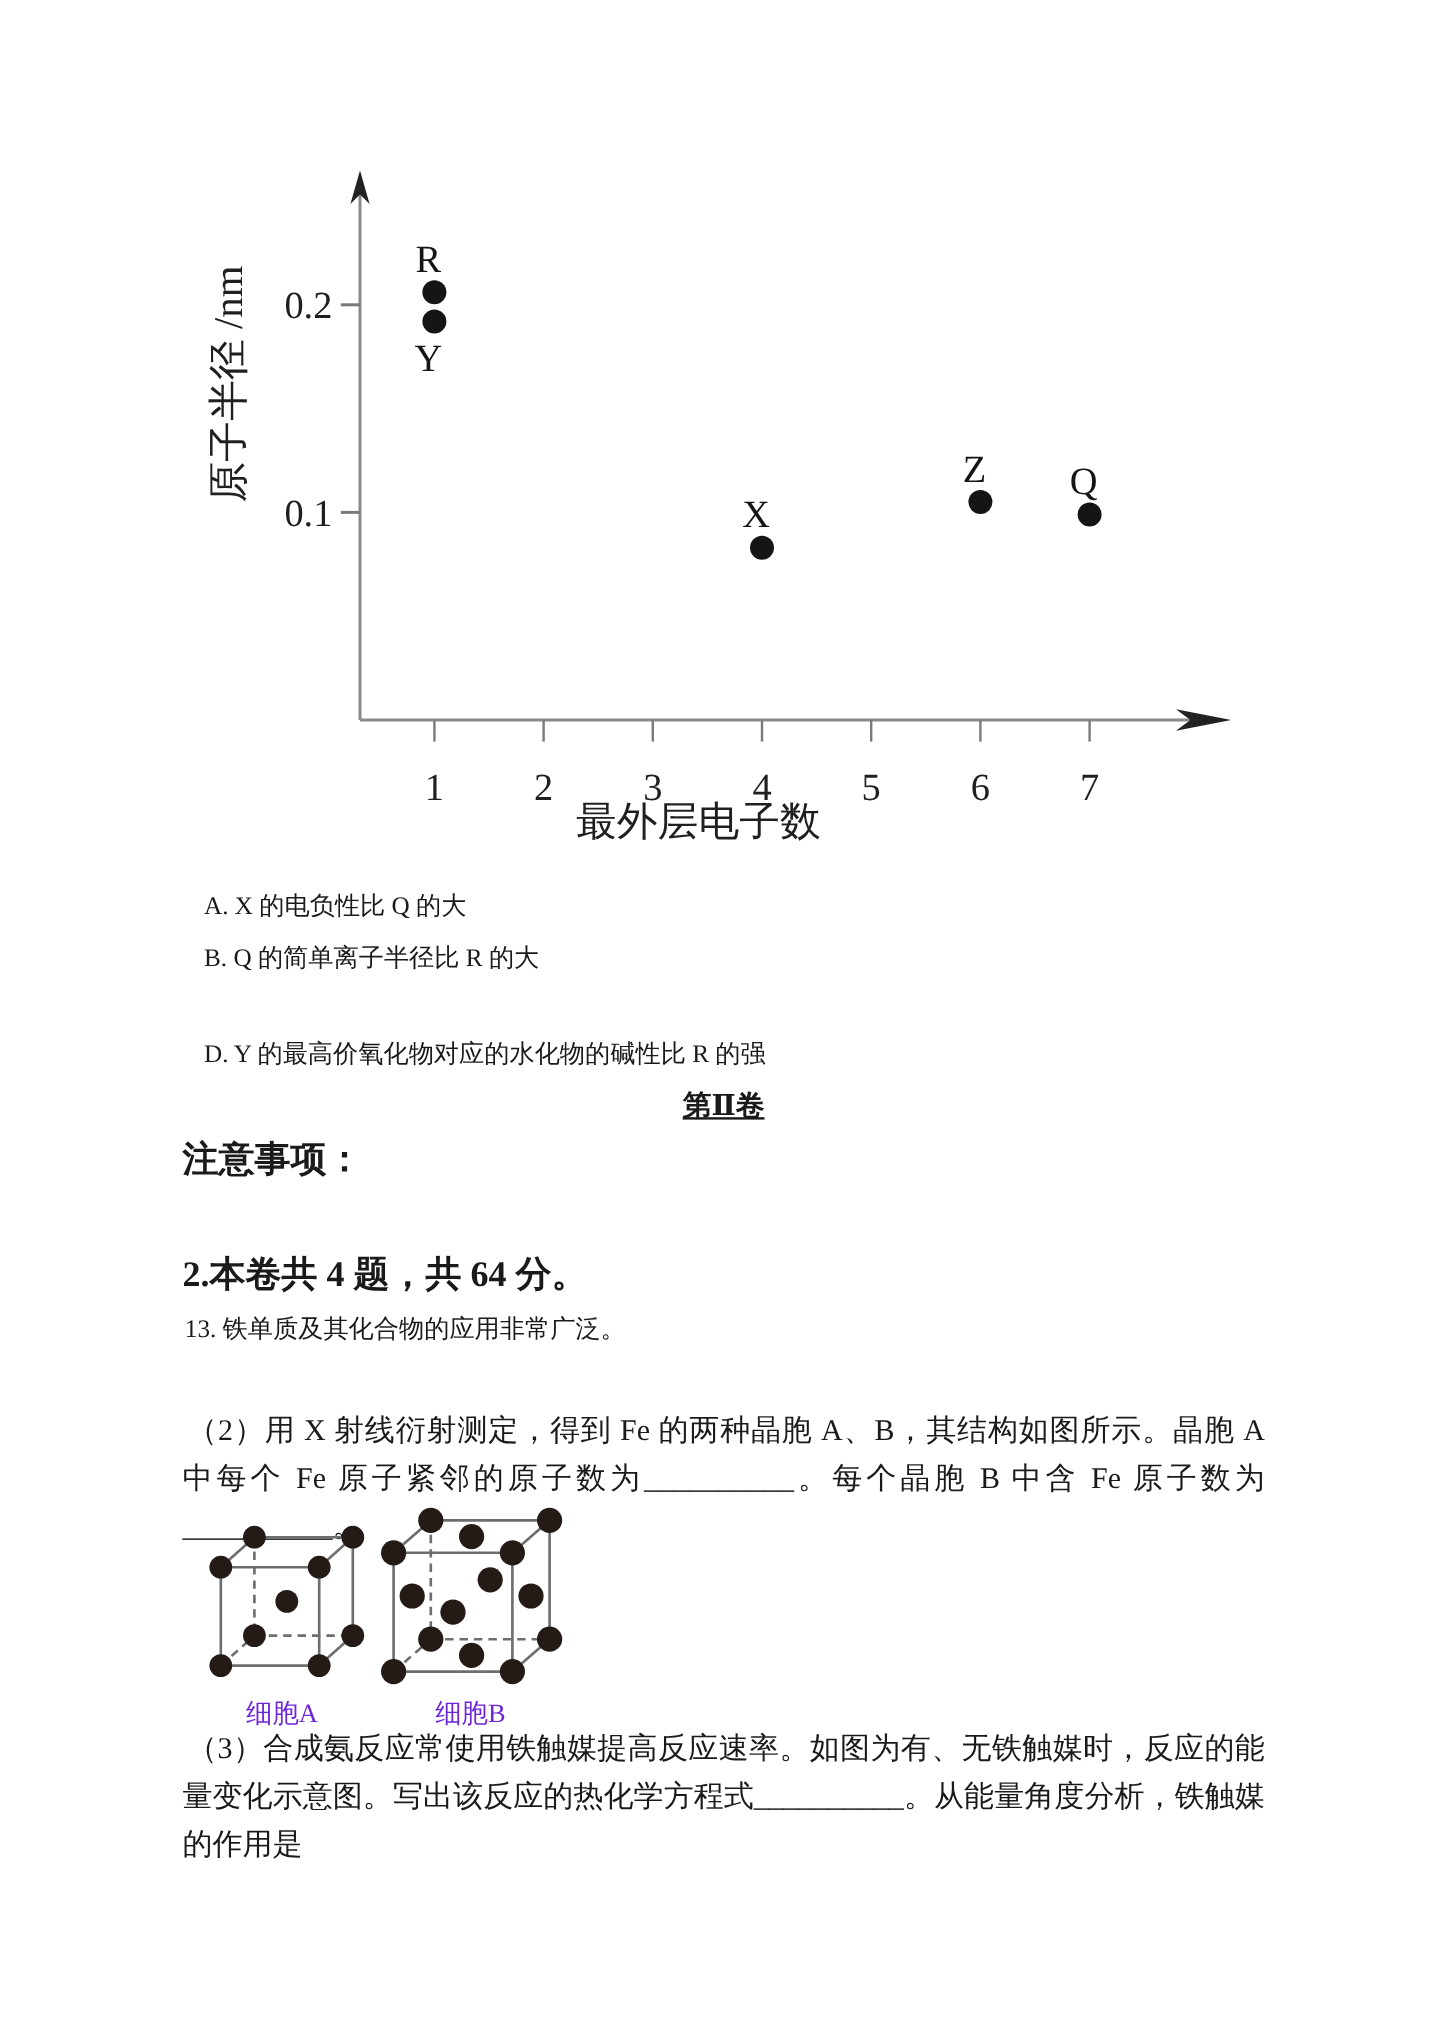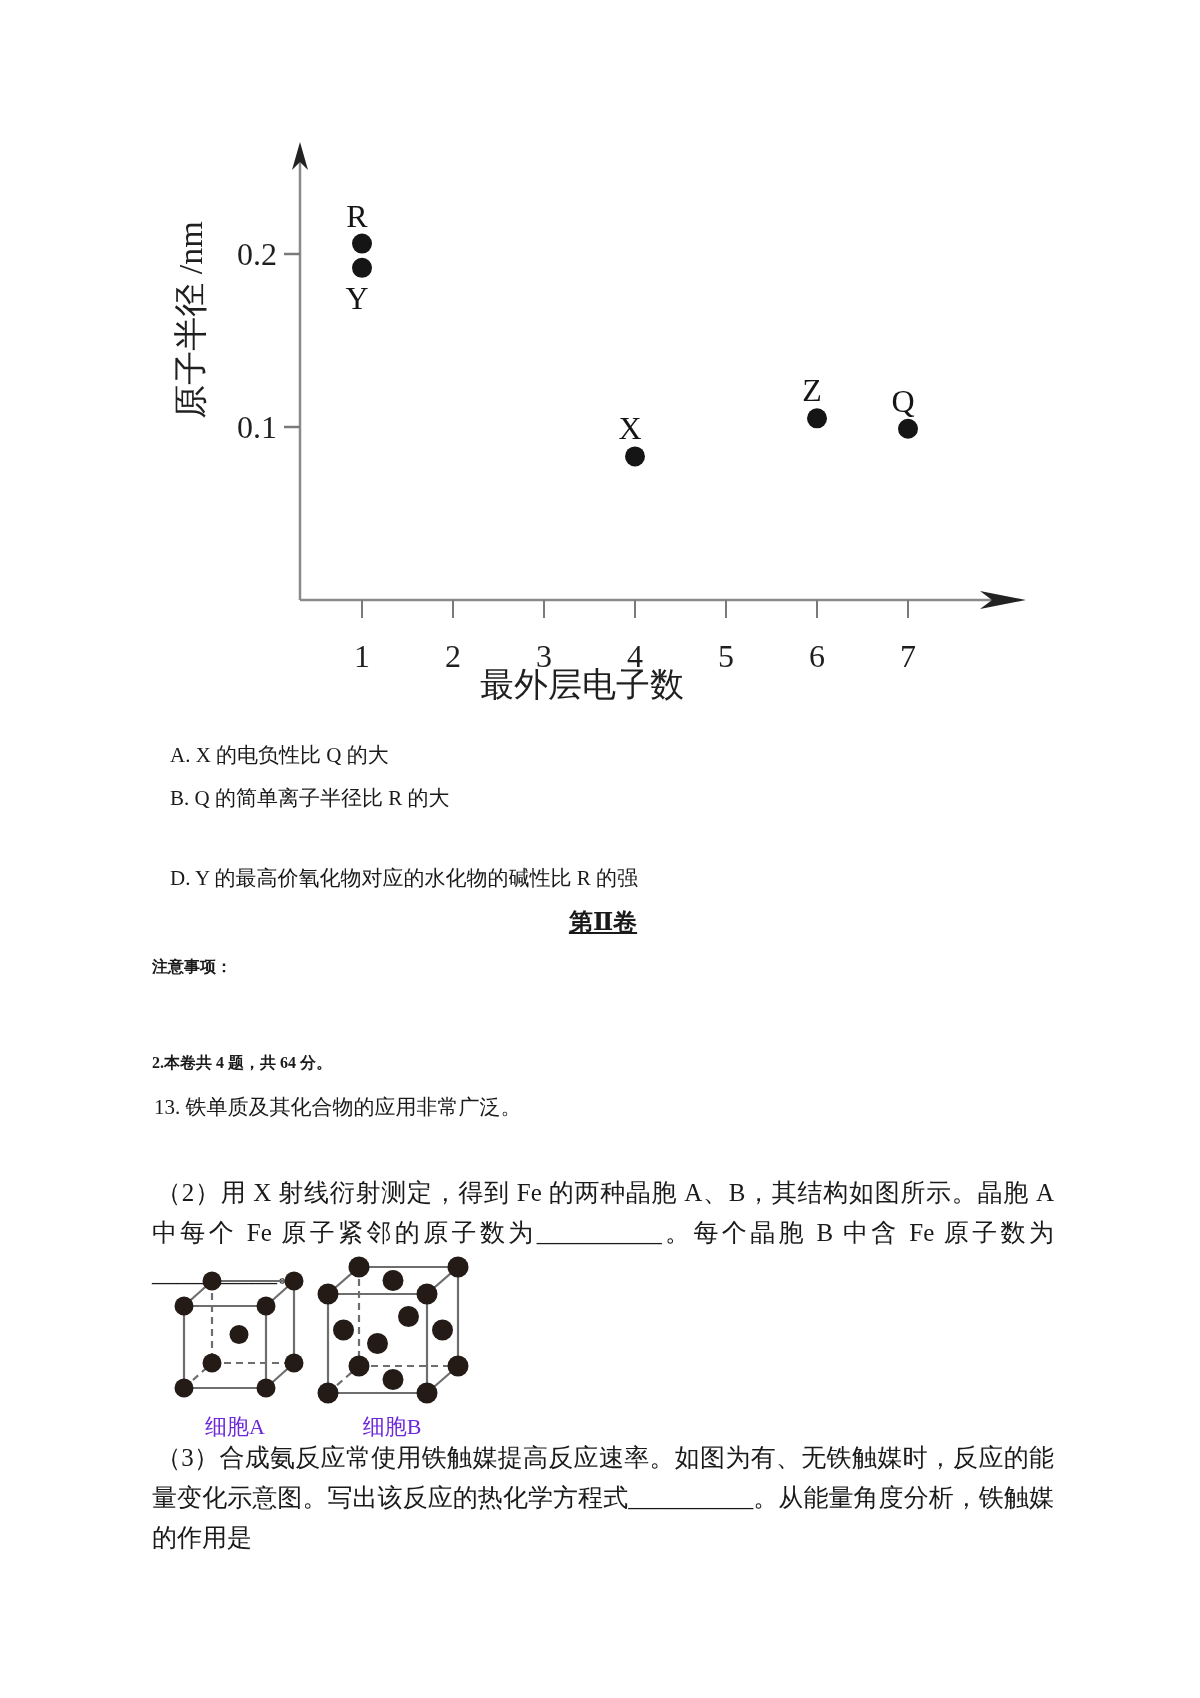--- a/index.html
+++ b/index.html
@@ -1,21 +1,21 @@
 <!DOCTYPE html>
 <html><head>
 <meta charset="utf-8">
 <style>
   html,body{margin:0;padding:0;background:#fff;}
   .page{position:relative;width:1200px;height:1698px;background:#ffffff;overflow:hidden;
         font-family:"Liberation Serif","DejaVu Serif",serif;color:#1a1a1a;}
   .abs{position:absolute;left:152px;width:902px;}
   .line{font-size:21px;line-height:40px;text-indent:18px;}
   .para{font-size:25px;line-height:40px;text-indent:18px;text-align:justify;}
-  .bold{font-weight:bold;font-size:16px;}
+  .bold{font-weight:bold;font-size:30px;}
   .center{text-align:center;text-indent:0;text-decoration:underline;}
   #chart{position:absolute;left:150px;top:130px;width:900px;height:580px;}
   svg text.tick{font-family:"Liberation Serif","DejaVu Serif",serif;font-size:32px;fill:#1f1f1f;}
   svg text.axis-title{font-family:"Liberation Serif","DejaVu Serif",serif;font-size:34px;fill:#1f1f1f;}
   svg text.pt{font-family:"Liberation Serif","DejaVu Serif",serif;font-size:32px;fill:#151515;}
   figure.cell-fig{position:absolute;margin:0;padding:0;}
   figure.cell-fig figcaption{display:block;text-align:center;font-size:22px;margin-top:6px;color:#6d28d9;}
 </style>
 </head>
 <body>

